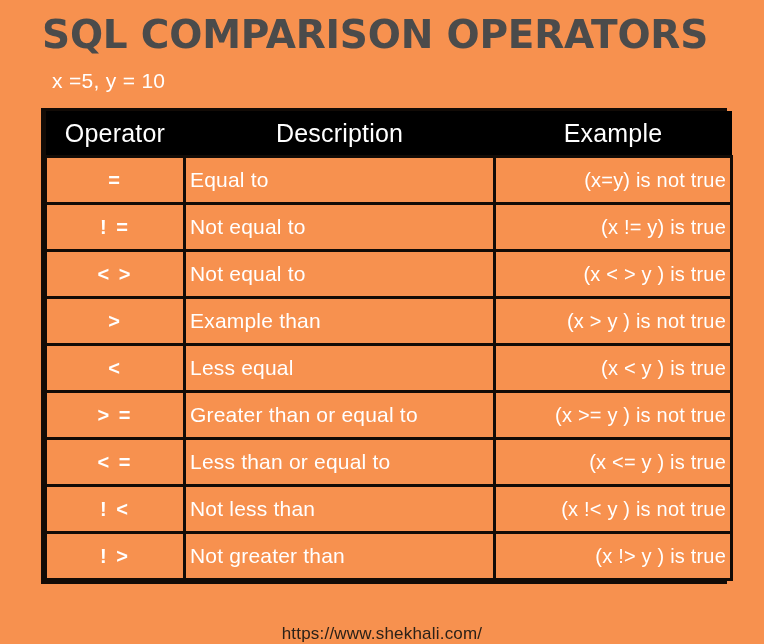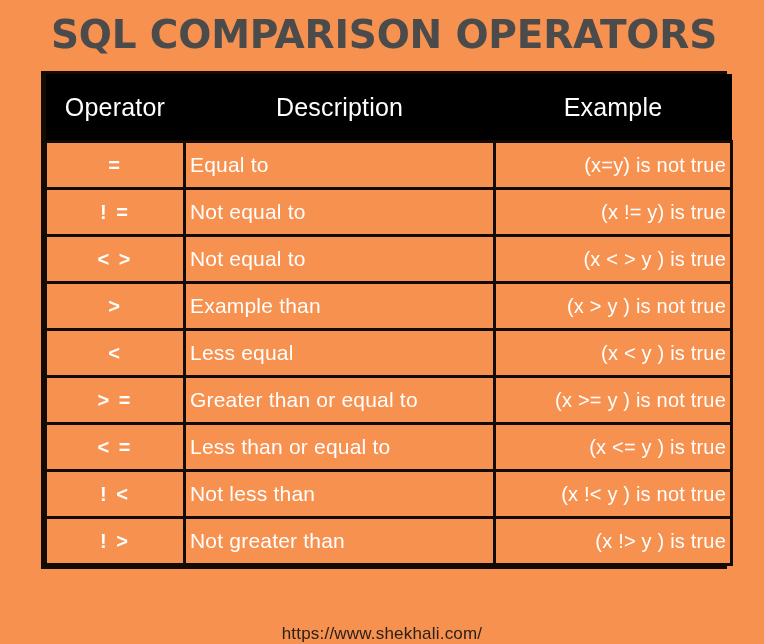--- a/index.html
+++ b/index.html
@@ -20,21 +20,20 @@
     height: 644px;
     box-sizing: border-box;
     display: flex;
     flex-direction: column;
     background: #F7914F;
   }
 
   
   .title-wrap {
     padding: 13px 38px 0 42px;
-    text-align: center;
   }
   .page-title {
     color: #4B4B4B;
     font-size: 39px;
     line-height: 44px;
     font-weight: 700;
     letter-spacing: -0.2px;
     white-space: nowrap;
     font-family: "DejaVu Sans", sans-serif;
   }
@@ -65,21 +64,21 @@
   table.op-table col.c-desc { width: 310px; }
   table.op-table col.c-ex   { width: 237px; }
 
   thead th {
     background: #000000;
     color: #FFFFFF;
     font-weight: 400;
     font-size: 25px;
     line-height: 44px;
     height: 44px;
-    padding: 11px;
+    padding: 0;
     text-align: center;
     letter-spacing: 0.2px;
     border: none;
     font-family: "Liberation Sans", sans-serif;
   }
 
   tbody td {
     background: #F7914F;
     color: #FFFFFF;
     height: 44px;
@@ -124,20 +123,21 @@
 </style>
 </head>
 <body>
 
 <div class="infographic">
 
   <div class="title-wrap">
     <div class="page-title">SQL COMPARISON OPERATORS</div>
   </div>
 
+  <div class="subtitle">x =5, y = 10</div>
 
   <div class="table-outer">
     <table class="op-table">
       <colgroup>
         <col class="c-op">
           <col class="c-desc">
           <col class="c-ex">
       </colgroup>
       <thead>
         <tr>

